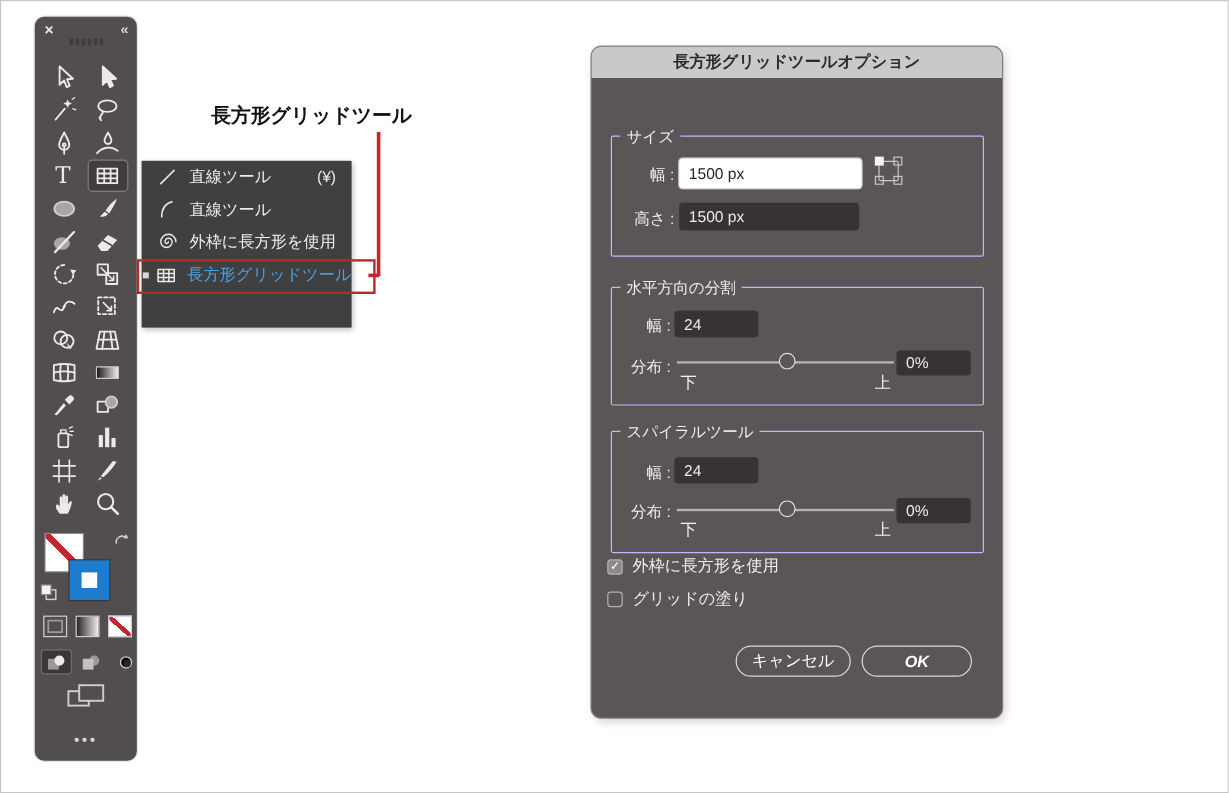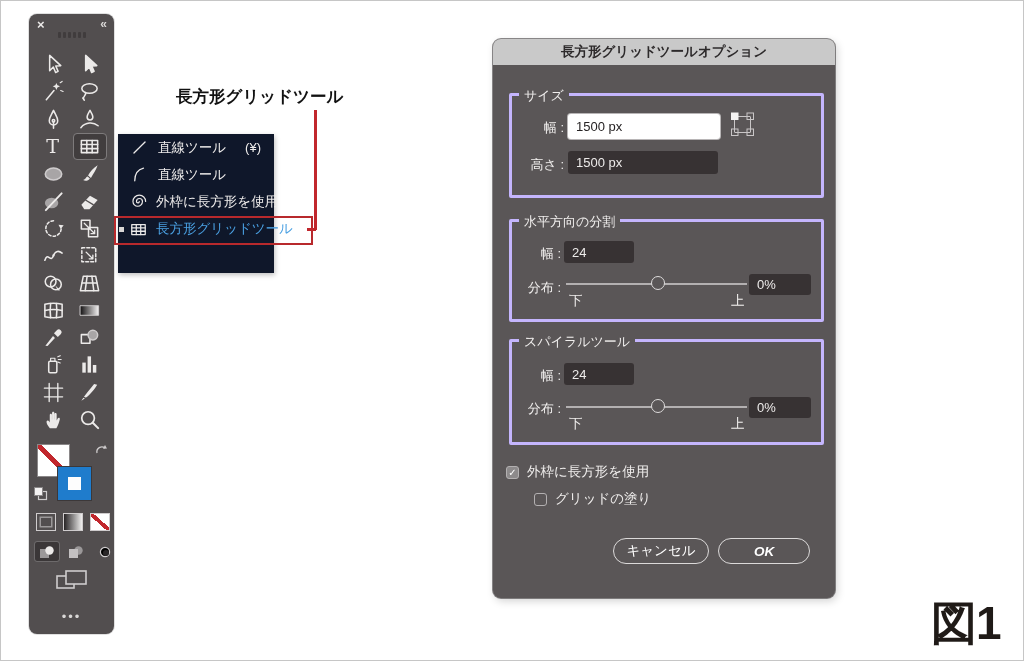--- a/index.html
+++ b/index.html
@@ -32,41 +32,41 @@
   .btn-color-inner{width:18px;height:16px;border:1.5px solid #cfcccd;box-shadow:inset 0 0 0 2.5px #524e4f, inset 0 0 0 4px #9b9899;}
   .btn-grad-inner{width:18px;height:16px;border:1px solid #cfcccd;background:linear-gradient(to right,#272425,#f0efef);}
   .btn-none-inner{width:18px;height:16px;border:1px solid #cfcccd;background:
     linear-gradient(to top right,transparent 42%,#c1272d 42%,#c1272d 58%,transparent 58%),#fff;}
   .drawmode{width:24px;height:19px;display:flex;align-items:center;justify-content:center;border-radius:2px;}
   .drawmode.pressed{background:#3b3738;outline:1px solid #6d6a6b;}
   .screen-mode{position:absolute;left:24px;top:554px;}
   .tb-dots{position:absolute;left:0;right:0;top:595px;text-align:center;color:#d9d7d6;font-size:13px;letter-spacing:2px;}
 
   
-  .menu{position:absolute;left:117px;top:133px;width:156px;height:139px;background:#0f172a;
+  .menu{position:absolute;left:117px;top:133px;width:175px;height:139px;background:#404040;
     box-shadow:1px 2px 5px rgba(0,0,0,.25);}
   .menu-item{height:27.2px;display:flex;align-items:center;padding-left:11px;color:#efedec;font-size:13.5px;}
   .mi-icon{width:21px;display:flex;justify-content:center;margin-right:8px;}
   .mi-label{white-space:nowrap;}
   .mi-short{margin-left:auto;padding-right:13px;font-size:13px;}
   .menu-item.selected .mi-label{color:#4aa0e2;}
   .sel-box{position:absolute;left:113px;top:215px;width:195px;height:25px;border:2px solid #b8292c;}
   .sel-bullet{position:absolute;left:118px;top:226px;width:5px;height:5px;background:#d9d7d6;}
 
   
   .callout-label{position:absolute;left:175px;top:85px;font-size:16.5px;font-weight:bold;color:#111;letter-spacing:0;}
   .callout-vline{position:absolute;left:313px;top:109px;width:2.5px;height:120px;background:#c1272d;}
   .callout-hline{position:absolute;left:306px;top:227px;width:9px;height:2.5px;background:#c1272d;}
 
   
   .dialog{position:absolute;left:492px;top:38px;width:342px;height:559px;background:#5a5657;border-radius:8px;
     box-shadow:0 0 0 1px rgba(45,42,43,.55),2px 3px 8px rgba(0,0,0,.18);}
   .dlg-title{height:26px;background:#c9c9c9;border-radius:8px 8px 0 0;display:flex;align-items:center;
     justify-content:center;font-size:13.5px;font-weight:bold;color:#2d2a2b;}
-  .group{position:absolute;border:3px solid #c4b5fd;border-radius:2px;}
+  .group{position:absolute;border:1px solid #c4b5fd;border-radius:2px;margin-top:20px;}
   .legend{position:absolute;top:-8px;left:7px;background:#5a5657;padding:0 5px;color:#f1efee;font-size:13px;line-height:15px;white-space:nowrap;}
   .g-size{left:16px;top:54px;width:309px;height:99px;}
   .g-horiz{left:16px;top:180px;width:309px;height:97px;}
   .g-vert{left:16px;top:300px;width:309px;height:100px;}
   .lbl{position:absolute;color:#f1efee;font-size:13px;text-align:right;white-space:nowrap;}
   .inp{position:absolute;border-radius:3px;font-size:13px;display:flex;align-items:center;padding-left:8px;box-sizing:border-box;}
   .inp.white{background:#fff;color:#262324;box-shadow:0 0 0 1px #b8b5b6;}
   .inp.dark{background:#373233;color:#edebEA;}
   .ref-widget{position:absolute;left:218px;top:15px;}
   .slider-track{position:absolute;left:54px;top:61px;width:181px;height:2px;background:#b3b0b1;}
@@ -486,24 +486,23 @@
       </div>
     </div>
 
     <div>
         <div class="cb-row" style="top: 424px;">
           <span class="cb checked">
             <i>✓</i>
           </span>
           <span class="cb-label">外枠に長方形を使用</span>
         </div>
-        <div class="cb-row" style="top: 451px; margin-left: 28px;">
+        <div class="cb-row" style="top: 451px;">
           <span class="cb"></span>
           <span class="cb-label">グリッドの塗り</span>
         </div>
       </div>
 
     <button class="btn btn-cancel">キャンセル</button>
     <button class="btn btn-ok">OK</button>
   </div>
 
-  <div class="figure-label">図1</div>
 </div>
 
 </body></html>

